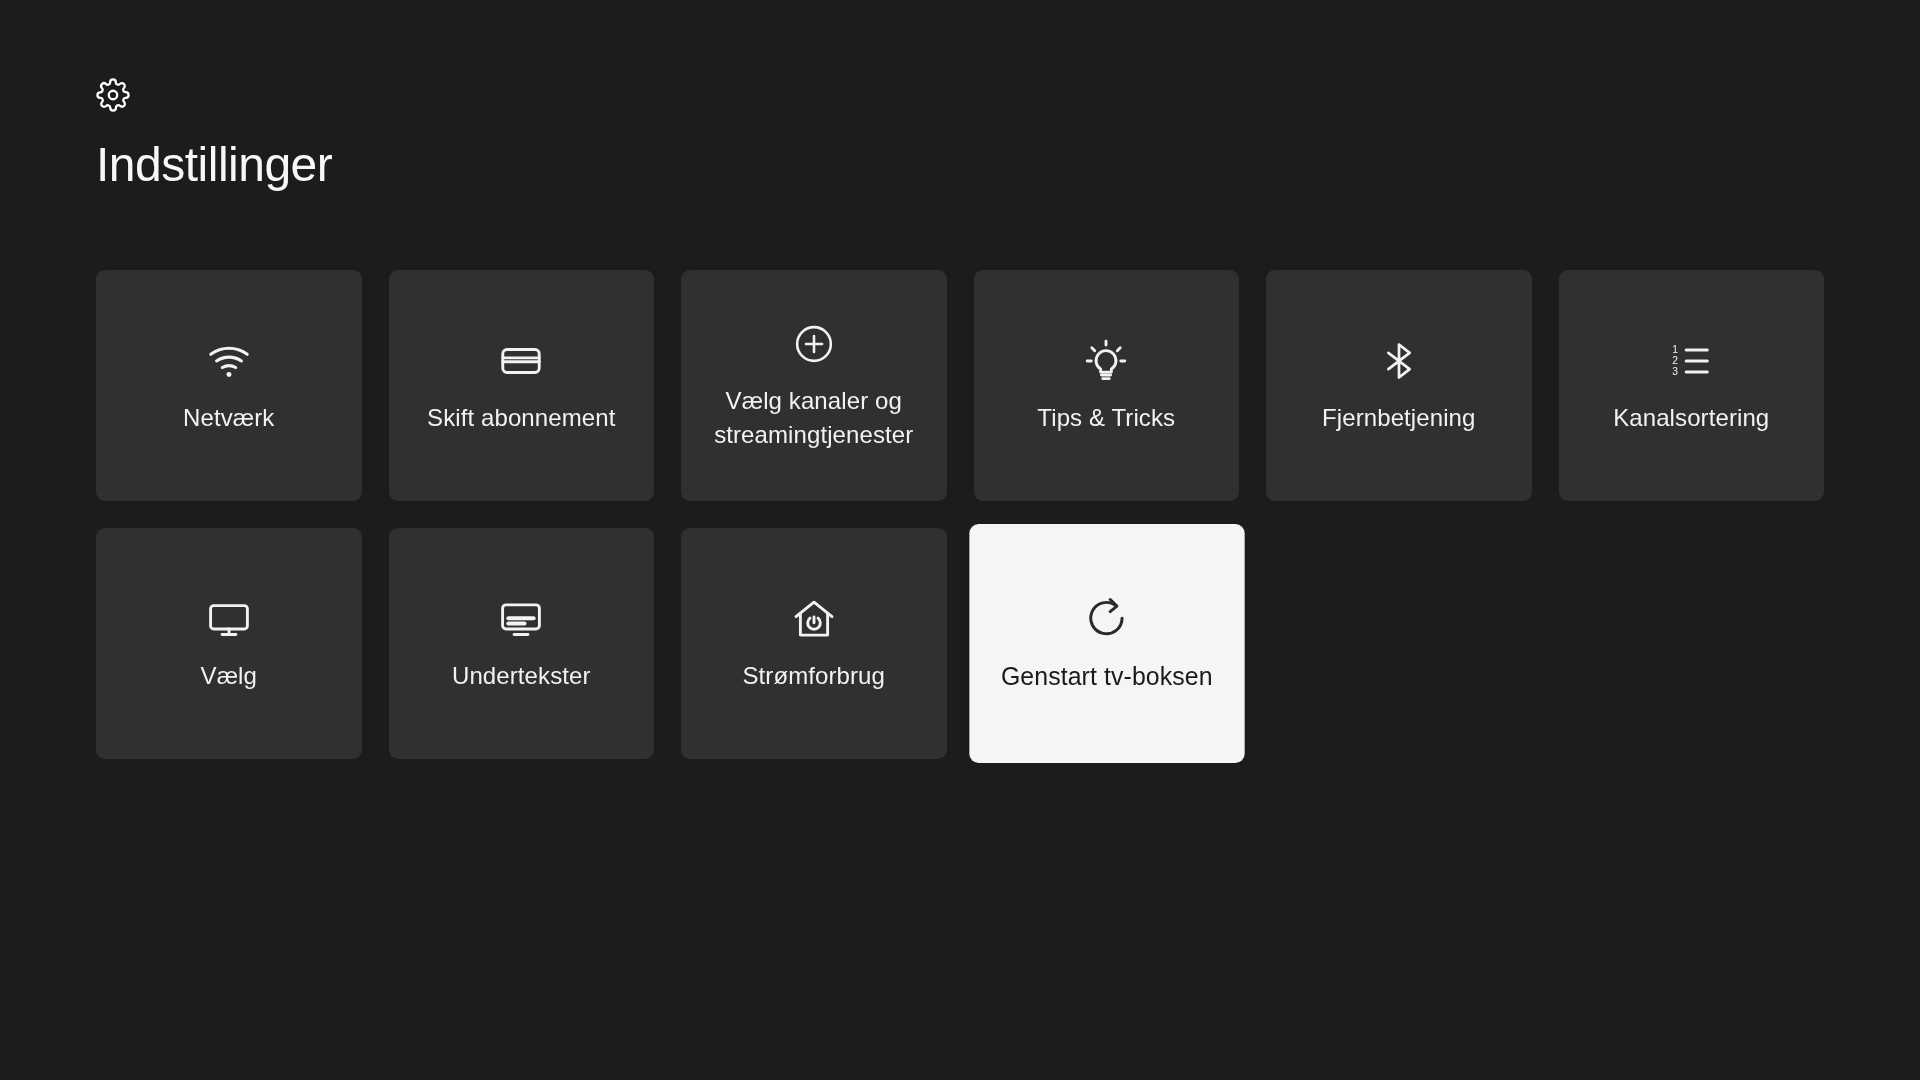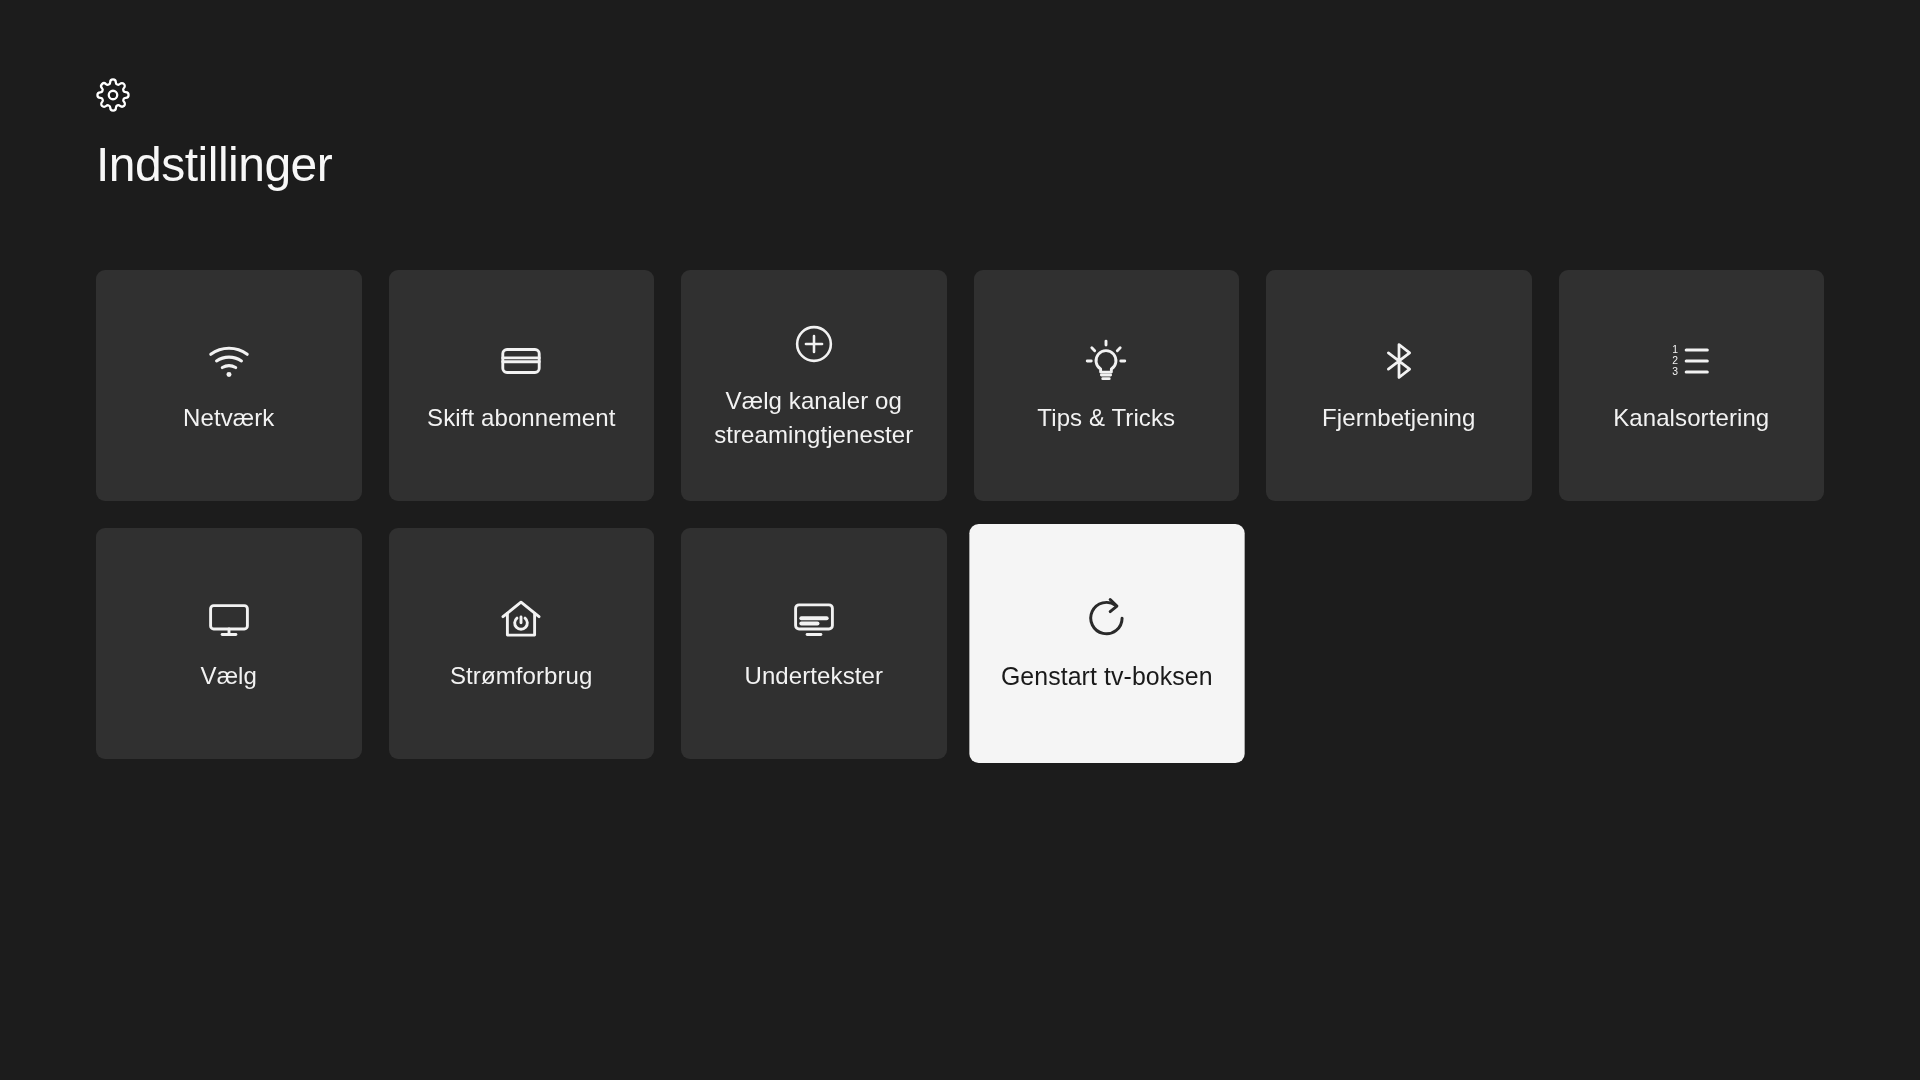--- a/index.html
+++ b/index.html
@@ -193,39 +193,39 @@
             <rect x="2.4" y="5" width="19.2" height="12.2" rx="1.6"></rect>
             <path d="M8.4 20.1h7.2"></path>
             <path d="M12 17.2v2.9"></path>
           </svg>
         </div>
         <div class="card-label">Vælg</div>
       </div>
       <div class="card">
         <div class="card-icon">
           <svg width="46" height="46" viewBox="0 0 24 24" fill="none" stroke="currentColor" stroke-width="1.5" stroke-linecap="round" stroke-linejoin="round">
+            <rect x="2.4" y="4.6" width="19.2" height="12.6" rx="1.8"></rect>
+            <path d="M5.4 11.6h13.2" stroke-width="2.1"></path>
+            <path d="M5.4 14.3h8.4" stroke-width="2.1"></path>
+            <path d="M8.4 20.1h7.2"></path>
+          </svg>
+        </div>
+        <div class="card-label">Undertekster</div>
+      </div>
+      <div class="card">
+        <div class="card-icon">
+          <svg width="46" height="46" viewBox="0 0 24 24" fill="none" stroke="currentColor" stroke-width="1.5" stroke-linecap="round" stroke-linejoin="round">
             <path d="M2.6 10.8 12 3.2l9.4 7.6"></path>
             <path d="M4.9 9.1V20.4h14.2V9.1"></path>
             <path d="M12 10.9v3.1"></path>
             <path d="M9.9 11.5a3.3 3.3 0 1 0 4.2 0"></path>
           </svg>
         </div>
         <div class="card-label">Strømforbrug</div>
       </div>
-      <div class="card">
-        <div class="card-icon">
-          <svg width="46" height="46" viewBox="0 0 24 24" fill="none" stroke="currentColor" stroke-width="1.5" stroke-linecap="round" stroke-linejoin="round">
-            <rect x="2.4" y="4.6" width="19.2" height="12.6" rx="1.8"></rect>
-            <path d="M5.4 11.6h13.2" stroke-width="2.1"></path>
-            <path d="M5.4 14.3h8.4" stroke-width="2.1"></path>
-            <path d="M8.4 20.1h7.2"></path>
-          </svg>
-        </div>
-        <div class="card-label">Undertekster</div>
-      </div>
       <div class="card selected">
         <div class="card-icon">
           <svg width="46" height="46" viewBox="0 0 24 24" fill="none" stroke="currentColor" stroke-width="1.5" stroke-linecap="round" stroke-linejoin="round">
             <path d="M19.6 12a7.9 7.9 0 1 1-3.1-6.3"></path>
             <path d="M13.6 2.6 17 5.9l-3.4 2.8"></path>
           </svg>
         </div>
         <div class="card-label">Genstart tv-boksen</div>
       </div>
     </div>

